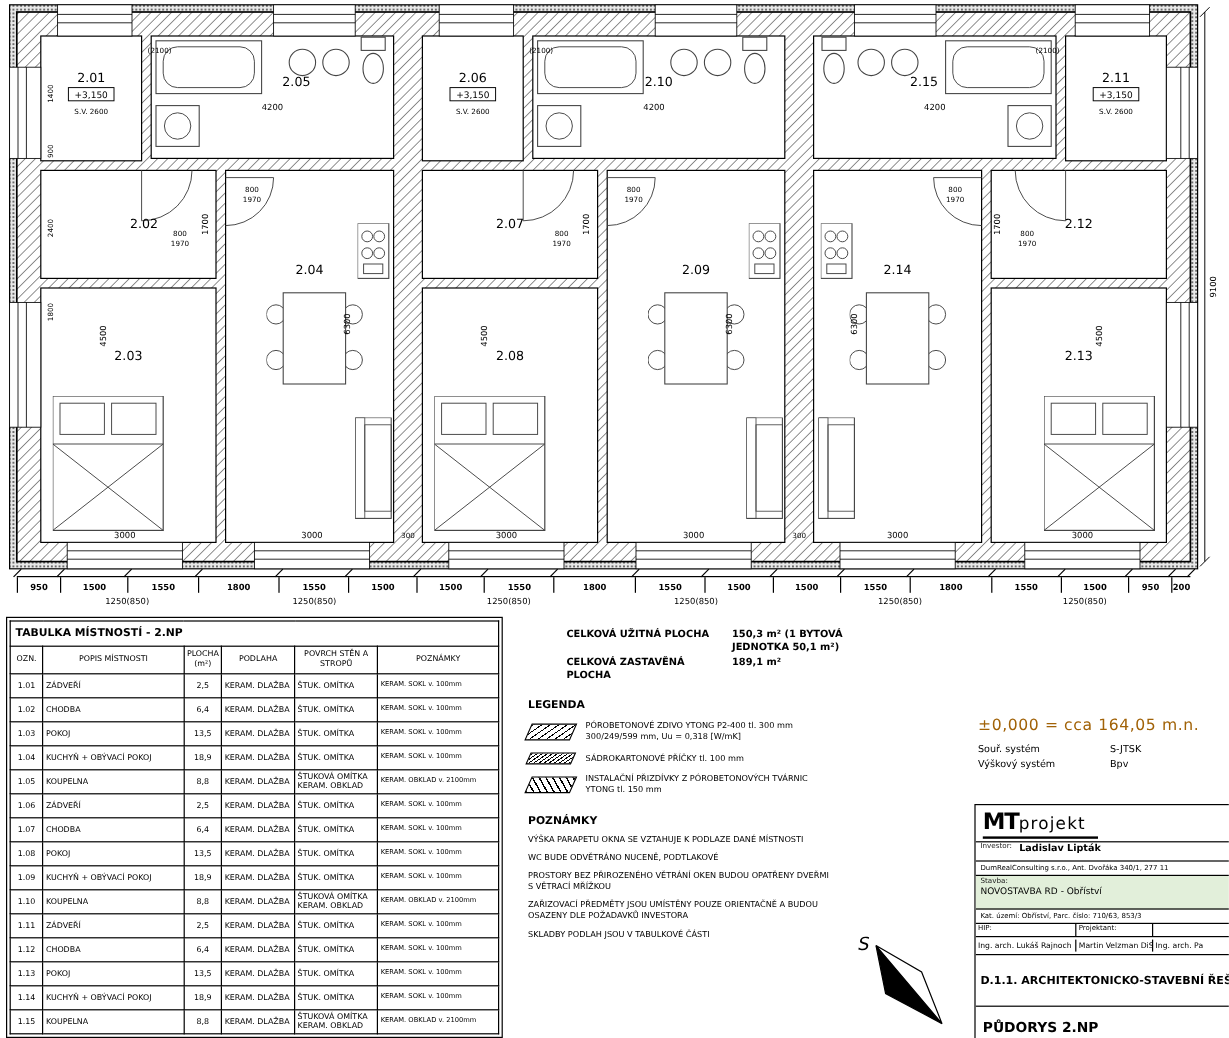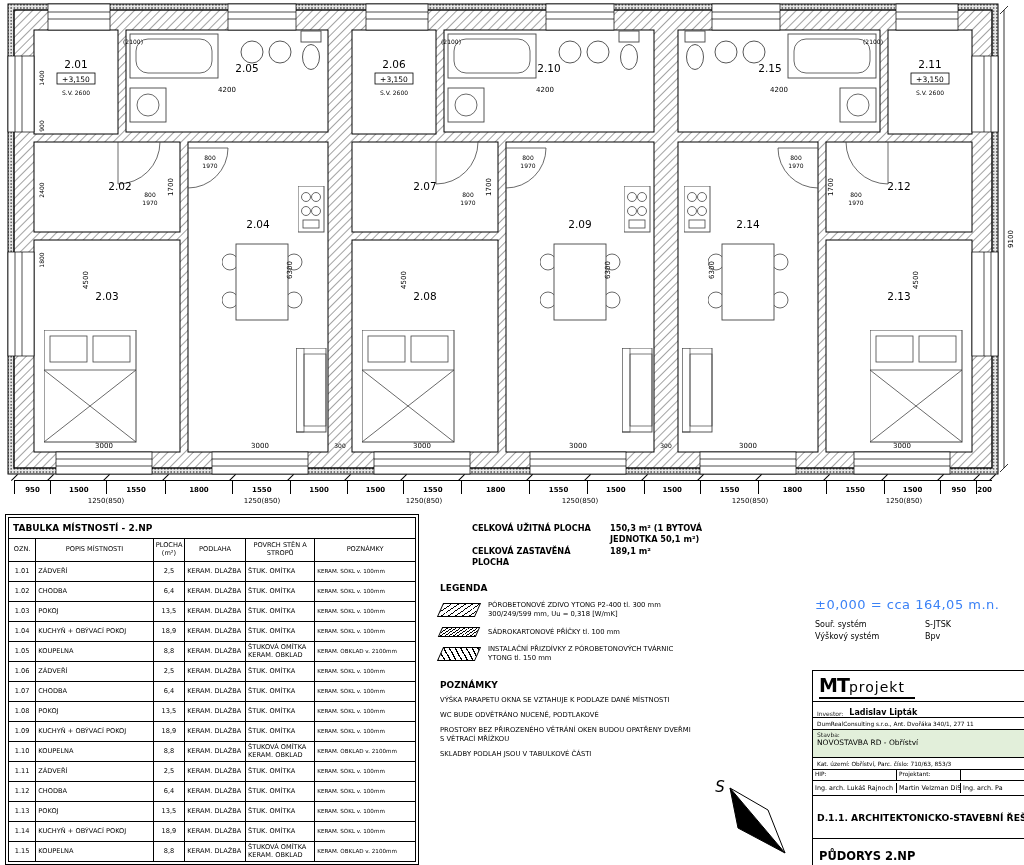--- a/index.html
+++ b/index.html
@@ -56,34 +56,34 @@
   .sw{width:36px;height:12px;flex:none;transform:skewX(-24deg);border:.5px solid #000;}
   .leg-host div.leg-item:nth-of-type(1) .sw{background:repeating-linear-gradient(135deg,#000 0 1px,#fff 1px 5px);}
   .leg-host div.leg-item:nth-of-type(2) .sw{height:8px;background:repeating-linear-gradient(135deg,#000 0 1px,#fff 1px 3px);}
   .leg-host div.leg-item:nth-of-type(3) .sw{background:repeating-linear-gradient(45deg,#000 0 1px,#fff 1px 4px);}
   .leg-host div.leg-item:nth-of-type(4) .sw{background:repeating-linear-gradient(0deg,#111 0 2px,#666 2px 3px);}
   .h-notes{font-size:9px;font-weight:bold;margin:16px 0 4px;}
   .note{font-size:6.8px;margin:6px 0;max-width:252px;line-height:1.35;}
 
   
   .geo{position:absolute;left:815px;top:597px;width:206px;}
-  .geo .l0{font-size:13px;color:#3b82f6;letter-spacing:.5px;margin-bottom:8px;}
+  .geo .l0{font-size:13px;color:#a16207;letter-spacing:.5px;margin-bottom:8px;}
   .geo .grow{display:flex;font-size:8px;margin:3px 0;}
   .geo .grow .gl{width:110px;flex:none;}
 
   .north{position:absolute;left:700px;top:768px;width:100px;height:96px;}
 
   .tb{position:absolute;left:812px;top:670px;width:212px;height:194px;border:1.5px solid #000;
       overflow:hidden;font-size:7px;background:#fff;}
   .tb .row{border-bottom:1px solid #000;overflow:hidden;}
   .tb .logo-row{height:30px;display:flex;align-items:center;padding-left:6px;}
   .tb .logo{border-bottom:2px solid #000;padding:0 10px 1px 0;}
   .tb .logo .mt{font-weight:900;font-size:19px;letter-spacing:-1px;}
   .tb .logo .pj{font-size:14px;font-weight:400;letter-spacing:1px;}
-  .tb .inv-row{height:15px;display:flex;align-items:flex-end;gap:6px;padding-left:4px;}
+  .tb .inv-row{height:15px;display:flex;align-items:flex-start;gap:6px;padding-left:4px;}
   .tb .sml{font-size:6px;color:#222;}
   .tb .inv-name{font-size:8px;font-weight:bold;}
   .tb .sub-row{height:11px;font-size:5.8px;display:flex;align-items:center;padding-left:4px;white-space:nowrap;}
   .tb .stv-row{height:26px;background:#e2efda;padding:1px 0 0 4px;}
   .tb .stv-row .v{font-size:7.5px;font-weight:normal;}
   .tb .kat-row{height:11px;font-size:5.8px;display:flex;align-items:center;padding-left:4px;white-space:nowrap;}
   .tb .cols{display:grid;grid-template-columns:84px 64px 80px;}
   .tb .cols>div{border-right:1px solid #000;padding:1px 2px;white-space:nowrap;overflow:hidden;}
   .tb .hdr-row{height:10px;font-size:5.8px;}
   .tb .nam-row{height:14px;font-size:6.4px;display:grid;align-items:center;}
@@ -612,20 +612,21 @@
       </div>
 
     </div>
 
   <div class="h-notes">POZNÁMKY</div>
   <div>
 
   <div class="note">VÝŠKA PARAPETU OKNA SE VZTAHUJE K PODLAZE DANÉ MÍSTNOSTI</div>
       <div class="note">WC BUDE ODVĚTRÁNO NUCENĚ, PODTLAKOVÉ</div>
       <div class="note">PROSTORY BEZ PŘIROZENÉHO VĚTRÁNÍ OKEN BUDOU OPATŘENY DVEŘMI S VĚTRACÍ MŘÍŽKOU</div>
+      <div class="note">ZAŘIZOVACÍ PŘEDMĚTY JSOU UMÍSTĚNY POUZE ORIENTAČNĚ A BUDOU OSAZENY DLE POŽADAVKŮ INVESTORA</div>
       <div class="note">SKLADBY PODLAH JSOU V TABULKOVÉ ČÁSTI</div>
     </div>
 </div>
 
 <div class="geo">
   <div class="l0">±0,000  =  cca 164,05 m.n.</div>
   <div class="grow">
     <span class="gl">Souř. systém</span>
     <span>S-JTSK</span>
   </div>

